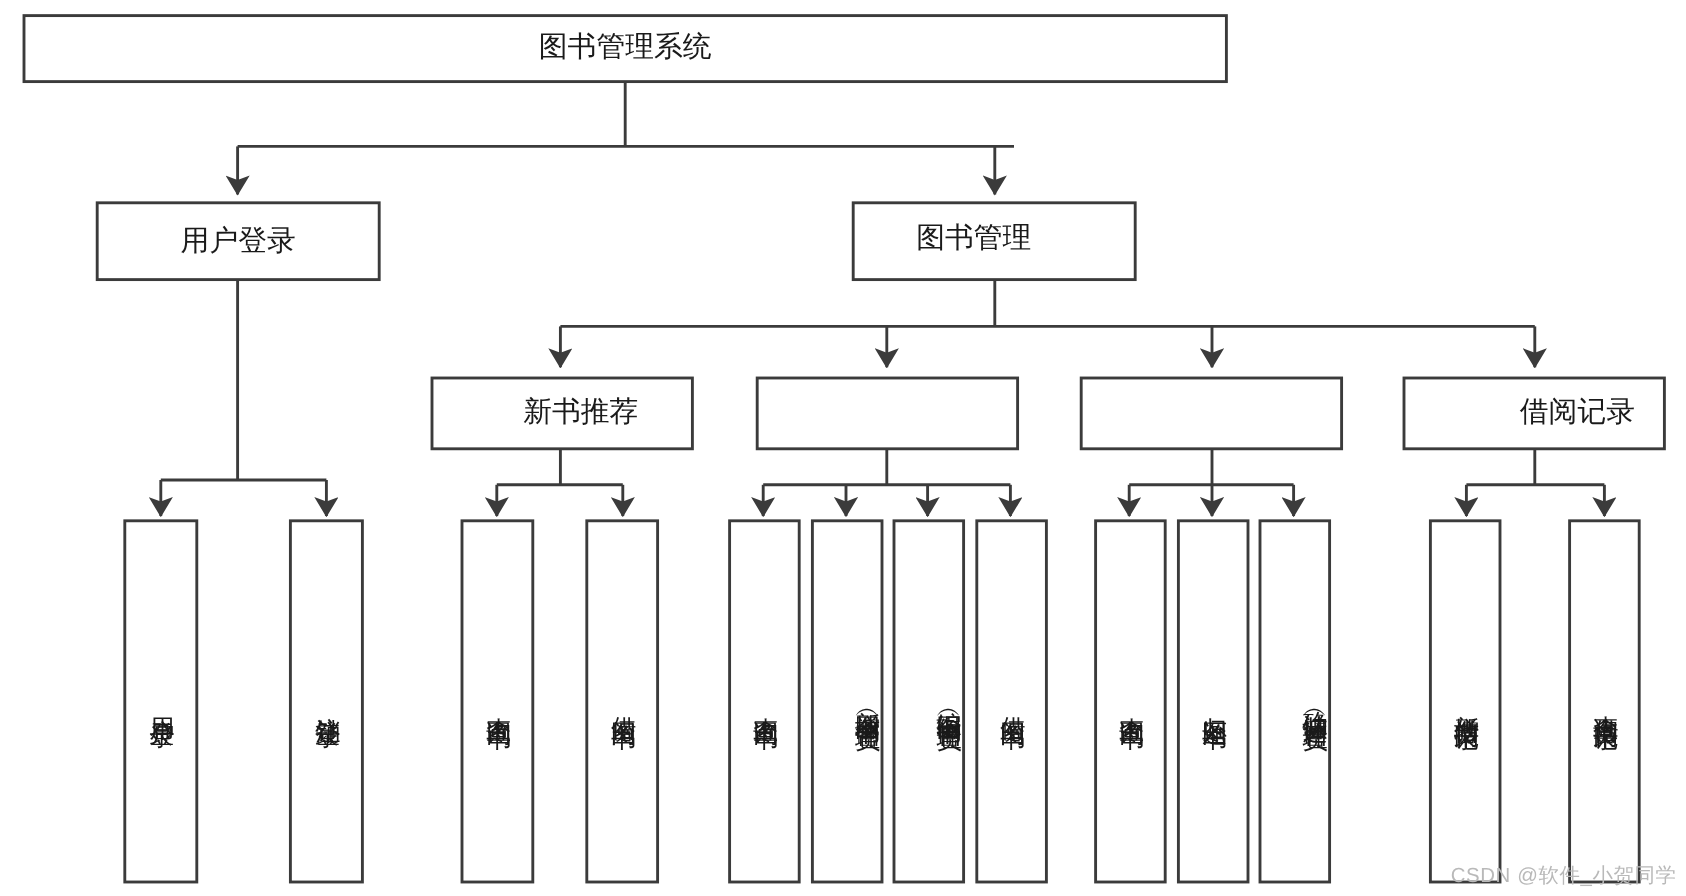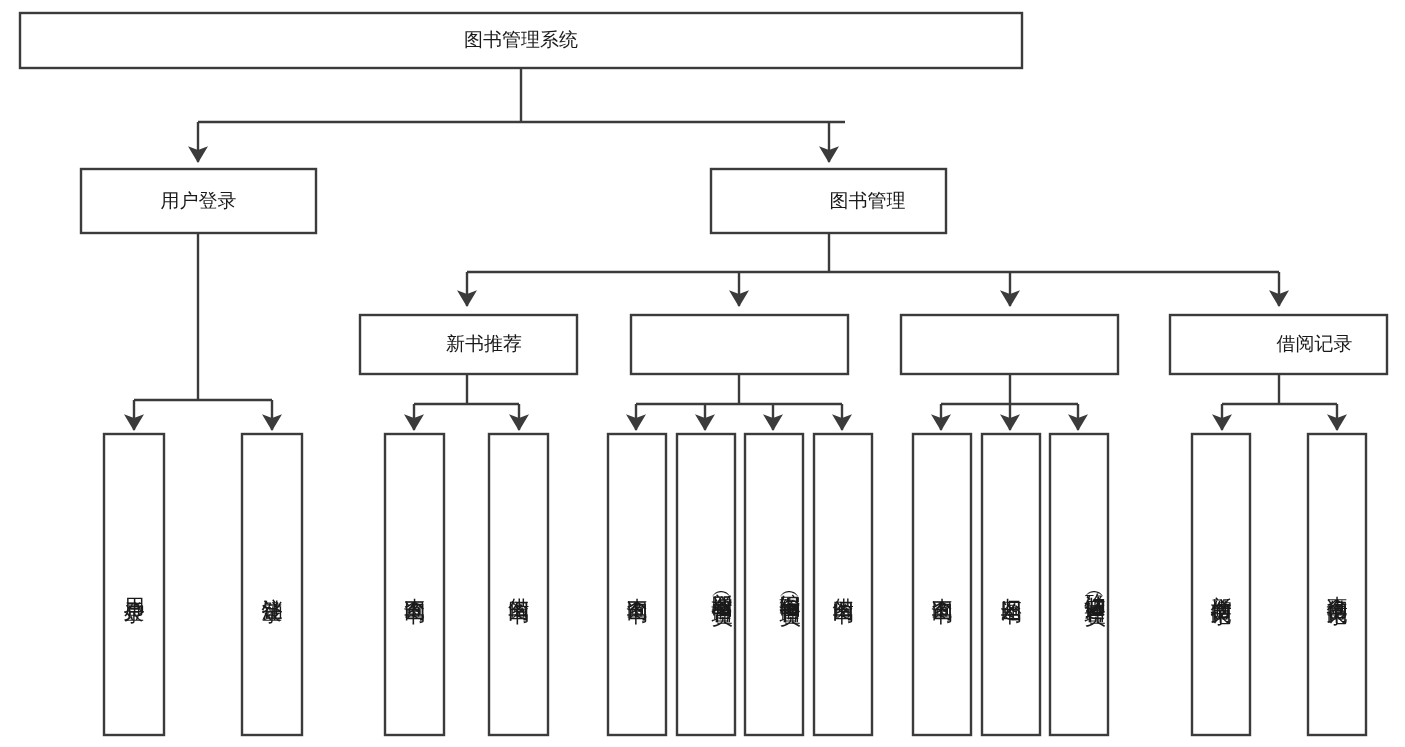--- a/index.html
+++ b/index.html
@@ -45,21 +45,21 @@
     align-items: center;
     justify-content: center;
     color: #1a1a1a;
     font-family: "Liberation Sans", "DejaVu Sans", sans-serif;
     pointer-events: none;
     text-align: center;
     white-space: nowrap;
     box-sizing: border-box;
   }
   .node-label.horizontal {
-    font-size: 19px;
+    font-size: 24px;
     line-height: 1.2;
   }
   .node-label.vertical {
     writing-mode: vertical-rl;
     text-orientation: upright;
     font-size: 21px;
     line-height: 1.25;
     letter-spacing: 2px;
     justify-content: center;
     align-items: center;
@@ -166,21 +166,21 @@
     <rect class="node-box" x="982" y="434" width="58" height="301"></rect>
     <rect class="node-box" x="1050" y="434" width="58" height="301"></rect>
 
     <rect class="node-box" x="1192" y="434" width="58" height="301"></rect>
     <rect class="node-box" x="1308" y="434" width="58" height="301"></rect>
   </svg>
 
   <div class="node-label horizontal" style="left:20px; top:13px; width:1002px; height:55px;">图书管理系统</div>
 
   <div class="node-label horizontal" style="left:81px; top:169px; width:235px; height:64px;">用户登录</div>
-  <div class="node-label horizontal" style="left:735px; top:169px; width:265px; height:64px;">图书管理</div>
+  <div class="node-label horizontal" style="left:679px; top:169px; width:265px; height:64px;font-family:Liberation Mono, monospace;">图书管理</div>
 
   <div class="node-label horizontal" style="left:360px; top:315px; width:217px; height:59px;padding-left:31px;">新书推荐</div>
   <div class="node-label horizontal" style="left:1170px; top:315px; width:217px; height:59px;margin-left:36px;">借阅记录</div>
 
   <div class="node-label vertical" style="left:104px; top:434px; width:60px; height:301px;">用户登录</div>
   <div class="node-label vertical" style="left:242px; top:434px; width:60px; height:301px;">注销登录</div>
 
   <div class="node-label vertical" style="left:385px; top:434px; width:59px; height:301px;">查询图书</div>
   <div class="node-label vertical" style="left:489px; top:434px; width:59px; height:301px;">借阅图书</div>
 
@@ -189,13 +189,14 @@
   <div class="node-label vertical" style="left:745px; top:434px; width:58px; height:301px; align-items:flex-start;">编辑图书（管理员）</div>
   <div class="node-label vertical" style="left:814px; top:434px; width:58px; height:301px;">借阅图书</div>
 
   <div class="node-label vertical" style="left:913px; top:434px; width:58px; height:301px;">查询图书</div>
   <div class="node-label vertical" style="left:982px; top:434px; width:58px; height:301px;">归还图书</div>
   <div class="node-label vertical" style="left:1050px; top:434px; width:58px; height:301px; align-items:flex-start;">确认归还（管理员）</div>
 
   <div class="node-label vertical" style="left:1192px; top:434px; width:58px; height:301px;">新增借阅记录</div>
   <div class="node-label vertical" style="left:1308px; top:434px; width:58px; height:301px;">查询借阅记录</div>
 
+  <div class="watermark">CSDN @软件_小贺同学</div>
 </div>
 
 </body></html>

